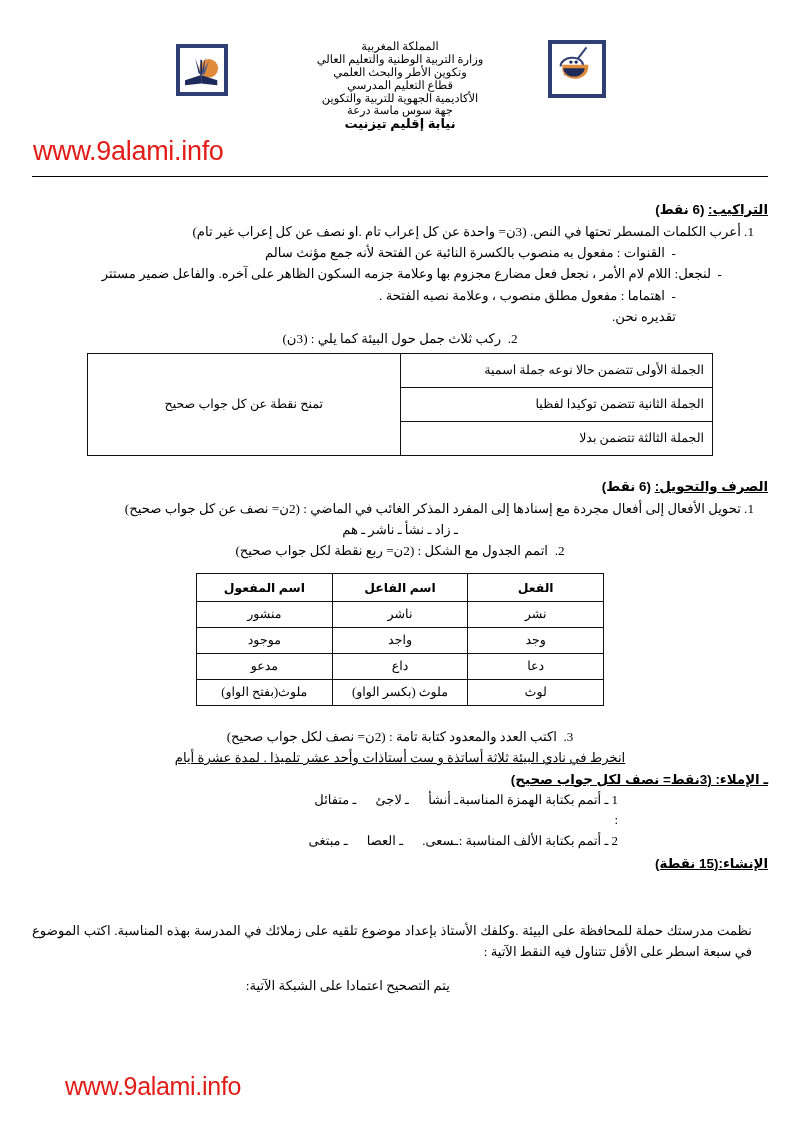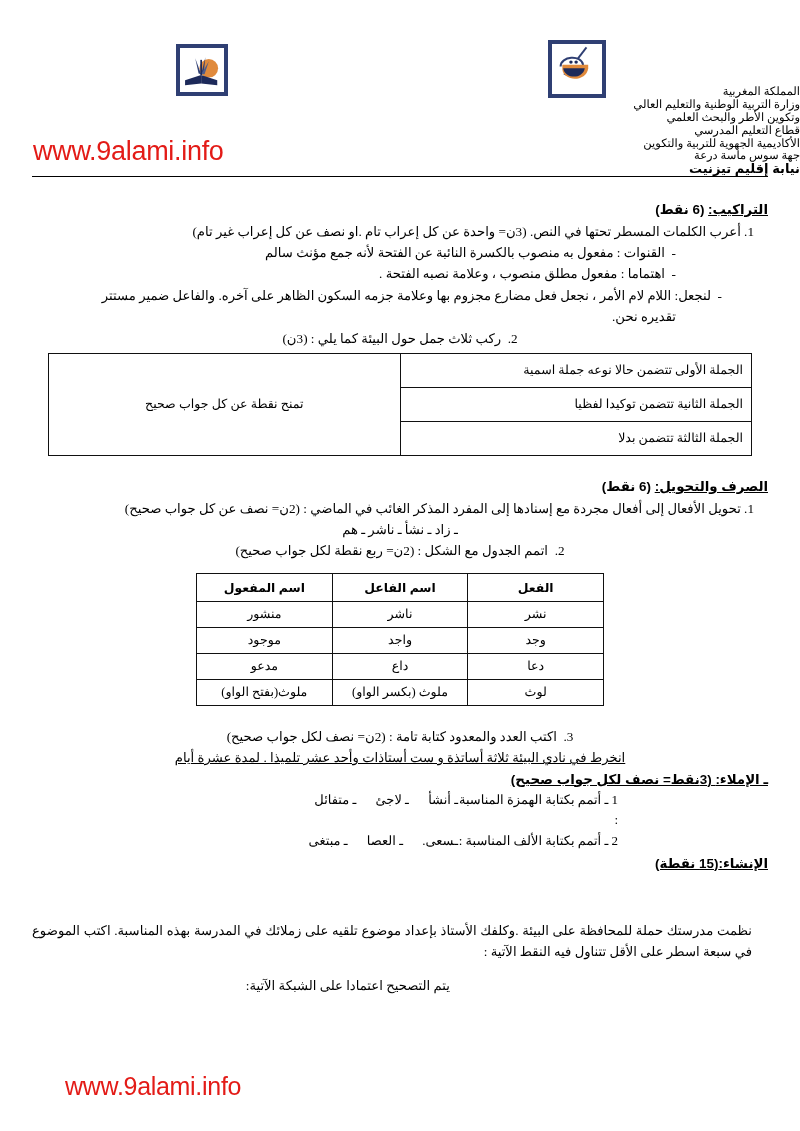--- a/index.html
+++ b/index.html
@@ -44,24 +44,24 @@
     inset: 0;
     overflow: hidden;
   }
   .logo-inner svg { display: block; width: 100%; height: 100%; }
 
   .ministry-block {
     position: absolute;
     left: 0;
     right: 0;
     top: 8px;
+    text-align: center;
     line-height: 1.12;
     font-size: 11.5px;
     font-family: "Liberation Serif", "DejaVu Serif", serif;
-    margin-top: 45px;
   }
   .ministry-block div { white-space: nowrap; }
   .ministry-block .last-line {
     font-weight: bold;
     font-family: "Liberation Sans", "DejaVu Sans", sans-serif;
     font-size: 13px;
   }
 
   .watermark-top {
     position: absolute;
@@ -130,21 +130,21 @@
     direction: rtl;
   }
   table.grid td, table.grid th {
     border: 1px solid #111;
     padding: 3px 6px;
     vertical-align: middle;
     font-weight: normal;
   }
 
   table.sentences {
-    width: 704px;
+    width: 626px;
     margin: 4px auto 0 auto;
     table-layout: fixed;
   }
   table.sentences td.sent-cell {
     height: 27px;
     text-align: right;
     padding-right: 8px;
   }
   table.sentences td.note-cell {
     text-align: center;
@@ -262,26 +262,26 @@
 
     <p class="line r num-item">
       <span>1.</span>
       <span>أعرب الكلمات المسطر تحتها في النص. (3ن= واحدة عن كل إعراب تام .او نصف عن كل إعراب غير تام)</span>
     </p>
 
     <p class="line r dash-item">
       <span>-&nbsp;&nbsp;</span><span>القنوات : مفعول به منصوب بالكسرة النائبة عن الفتحة لأنه جمع مؤنث سالم</span>
     </p>
 
+    <p class="line r" style="padding-right:46px">
+      <span>-&nbsp;&nbsp;</span><span>لنجعل: اللام لام الأمر ، نجعل فعل مضارع مجزوم بها وعلامة جزمه السكون الظاهر على آخره. والفاعل ضمير مستتر</span>
+    </p>
+
     <p class="line r dash-item">
       <span>-&nbsp;&nbsp;</span><span>اهتماما : مفعول مطلق منصوب ، وعلامة نصبه الفتحة .</span>
-    </p>
-
-    <p class="line r" style="padding-right:46px">
-      <span>-&nbsp;&nbsp;</span><span>لنجعل: اللام لام الأمر ، نجعل فعل مضارع مجزوم بها وعلامة جزمه السكون الظاهر على آخره. والفاعل ضمير مستتر</span>
     </p>
     <p class="line r" style="padding-right:92px">تقديره نحن.</p>
 
     <p class="line c">
       <span>2.</span>&nbsp;&nbsp;<span>ركب ثلاث  جمل حول البيئة كما يلي : (3ن)</span>
     </p>
 
     <table class="grid sentences">
       <tbody>
         <tr>

